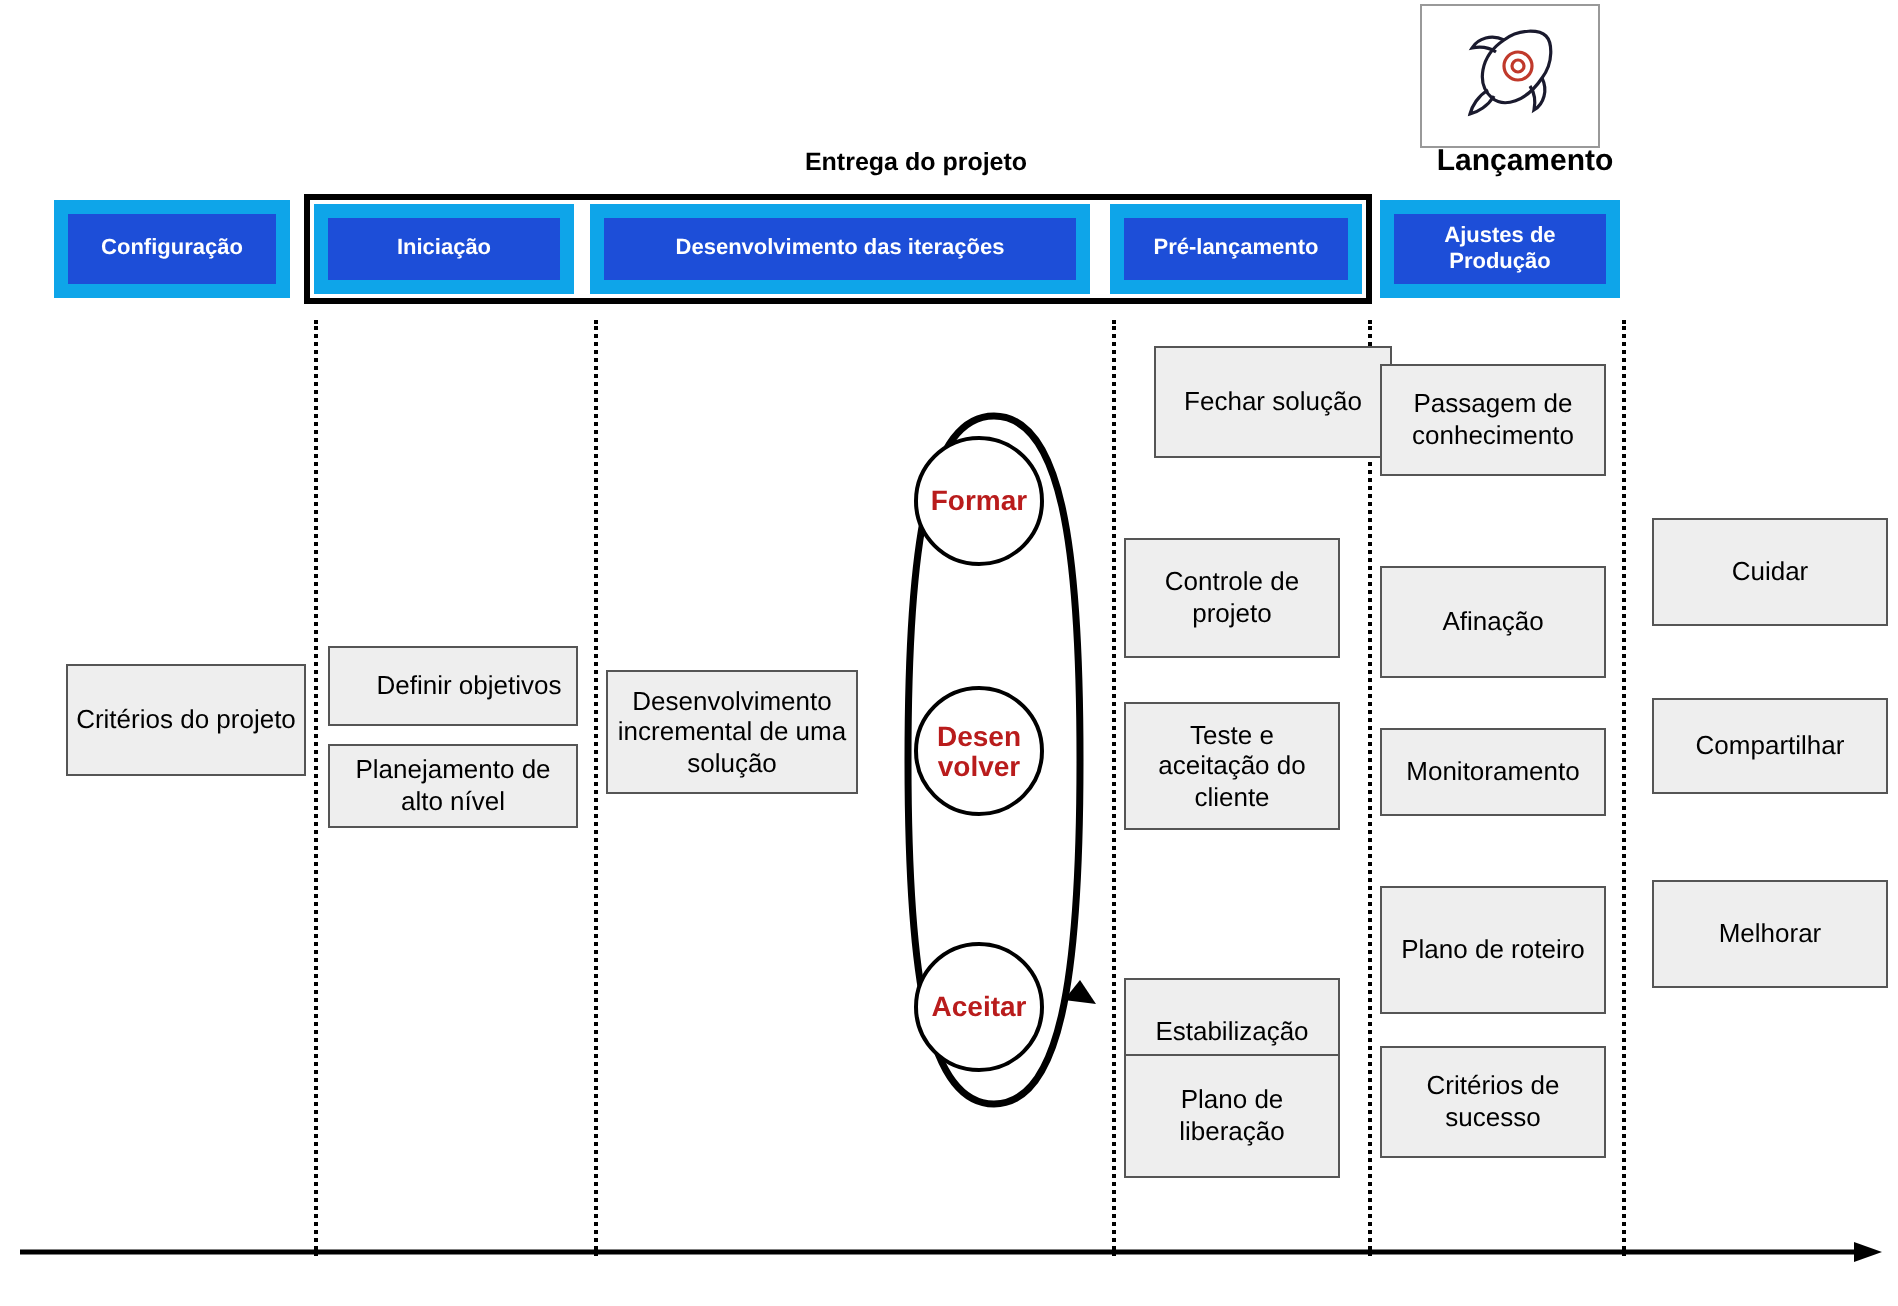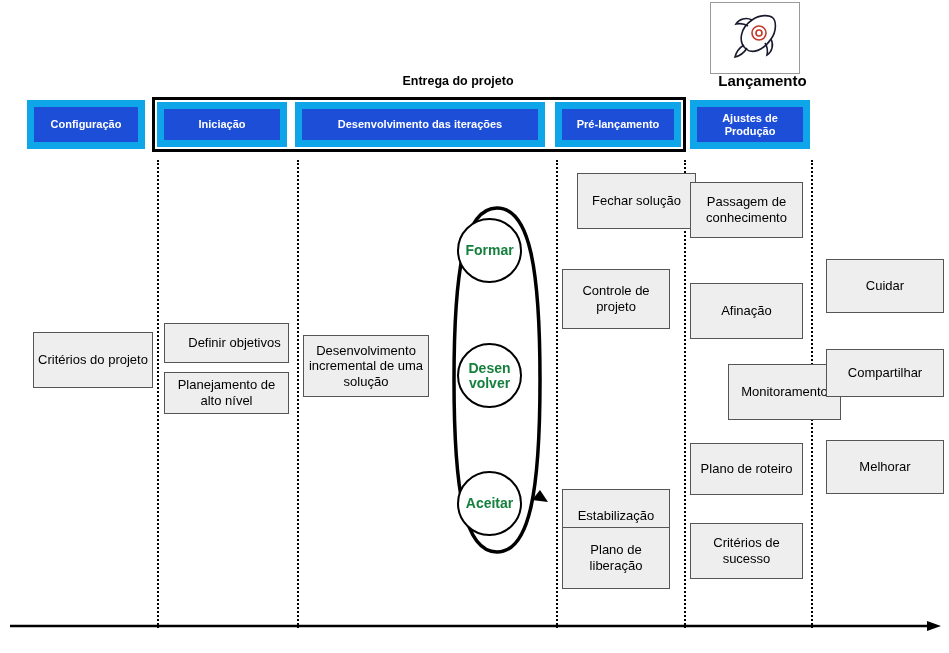--- a/index.html
+++ b/index.html
@@ -80,21 +80,21 @@
     border: 2px solid #000000;
     background: #ffffff;
     border-radius: 50%;
     display: flex;
     align-items: center;
     justify-content: center;
     text-align: center;
     font-size: 14px;
     font-weight: bold;
     line-height: 1.05;
-    color: #15803d;
+    color: #b91c1c;
   }
 </style>
 </head>
 <body>
 
 <div id="canvas">
 
   <div class="abs caption" style="left:300px; top:74px; width:316px;">Entrega do projeto</div>
 
   <div class="abs launch-badge" style="left:710px; top:2px; width:90px; height:72px;">
@@ -149,37 +149,40 @@
   <div class="abs task" style="left:303px; top:299px; width:126px; height:62px;margin-top:36px;">
     <span>Desenvolvimento incremental de uma solução</span>
   </div>
 
   <div class="abs task" style="left:562px; top:173px; width:119px; height:56px;margin-left:15px;">
     <span>Fechar solução</span>
   </div>
   <div class="abs task" style="left:562px; top:269px; width:108px; height:60px;">
     <span>Controle de projeto</span>
   </div>
+  <div class="abs task" style="left:562px; top:351px; width:108px; height:64px;">
+    <span>Teste e aceitação do cliente</span>
+  </div>
   <div class="abs task" style="left:562px; top:443px; width:108px; height:54px;margin-top:46px;">
     <span>Estabilização</span>
   </div>
   <div class="abs task" style="left:562px; top:527px; width:108px; height:62px;">
     <span>Plano de liberação</span>
   </div>
 
   <div class="abs task" style="left:690px; top:182px; width:113px; height:56px;">
     <span>Passagem de conhecimento</span>
   </div>
   <div class="abs task" style="left:690px; top:283px; width:113px; height:56px;">
     <span>Afinação</span>
   </div>
-  <div class="abs task" style="left:728px; top:364px; width:113px; height:56px;">
+  <div class="abs task" style="left:690px; top:364px; width:113px; height:44px;">
     <span>Monitoramento</span>
   </div>
-  <div class="abs task" style="left:690px; top:443px; width:113px; height:52px;">
+  <div class="abs task" style="left:690px; top:443px; width:113px; height:64px;">
     <span>Plano de roteiro</span>
   </div>
   <div class="abs task" style="left:690px; top:523px; width:113px; height:56px;">
     <span>Critérios de sucesso</span>
   </div>
 
   <div class="abs task" style="left:826px; top:259px; width:118px; height:54px;">
     <span>Cuidar</span>
   </div>
   <div class="abs task" style="left:826px; top:349px; width:118px; height:48px;">

